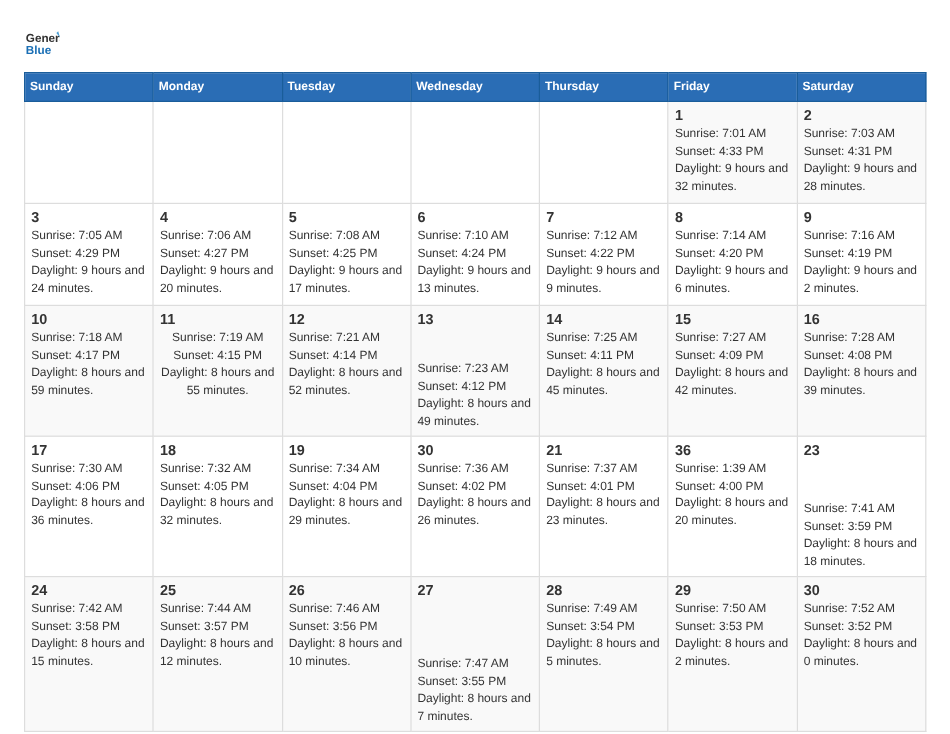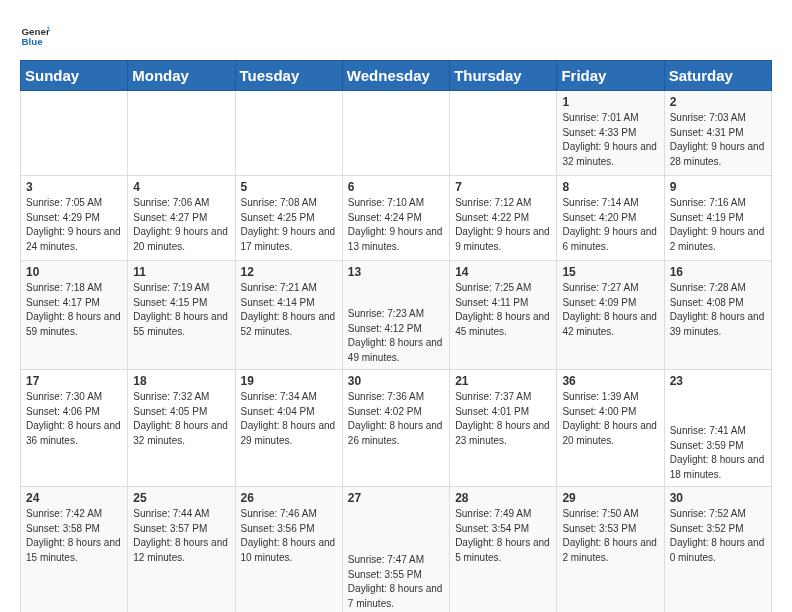--- a/index.html
+++ b/index.html
@@ -40,21 +40,21 @@
     table {
       width: 100%;
       border-collapse: collapse;
       table-layout: fixed;
     }
     thead tr {
       background-color: #2a6db5;
     }
     thead th {
       color: #fff;
-      font-size: 15px;
+      font-size: 10px;
       font-weight: bold;
       padding: 6px 4px;
       text-align: left;
       border: 1px solid #1a5d9a;
     }
     tbody tr {
       vertical-align: top;
     }
     tbody td {
       border: 1px solid #ddd;
@@ -174,21 +174,21 @@
       </tr>
       <tr>
         <td>
           <span class="day-num">10</span>
           <div class="day-info" style="white-space: pre-line;">Sunrise: 7:18 AM
 Sunset: 4:17 PM
 Daylight: 8 hours and 59 minutes.</div>
         </td>
         <td>
           <span class="day-num">11</span>
-          <div class="day-info" style="white-space: pre-line;">Sunrise: 7:19 AM
+          <div class="day-info" style="white-space: pre-line; text-align: center;">Sunrise: 7:19 AM
 Sunset: 4:15 PM
 Daylight: 8 hours and 55 minutes.</div>
         </td>
         <td>
           <span class="day-num">12</span>
           <div class="day-info" style="white-space: pre-line;">Sunrise: 7:21 AM
 Sunset: 4:14 PM
 Daylight: 8 hours and 52 minutes.</div>
         </td>
         <td>

